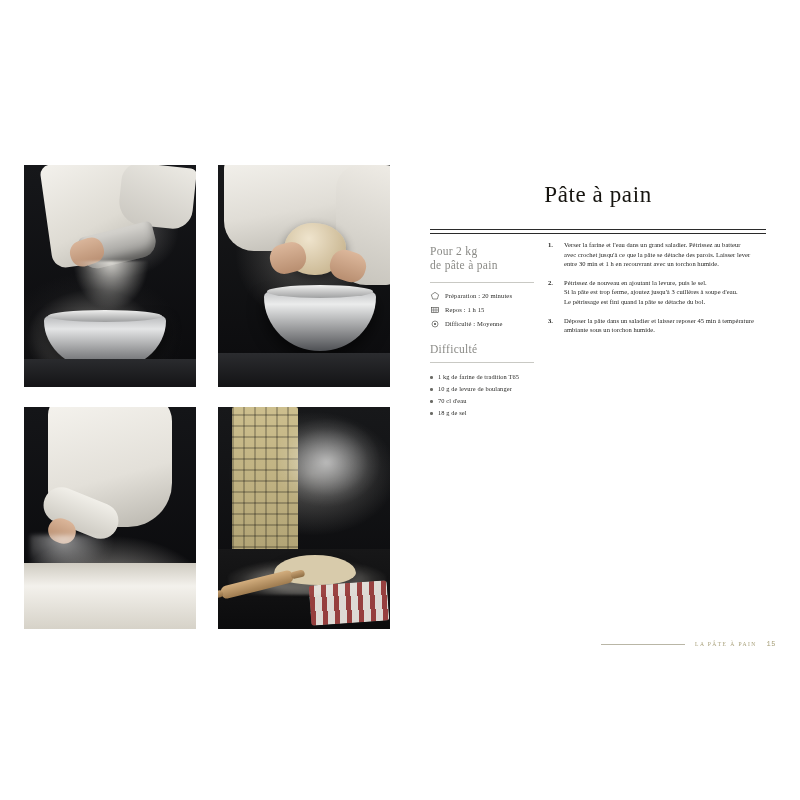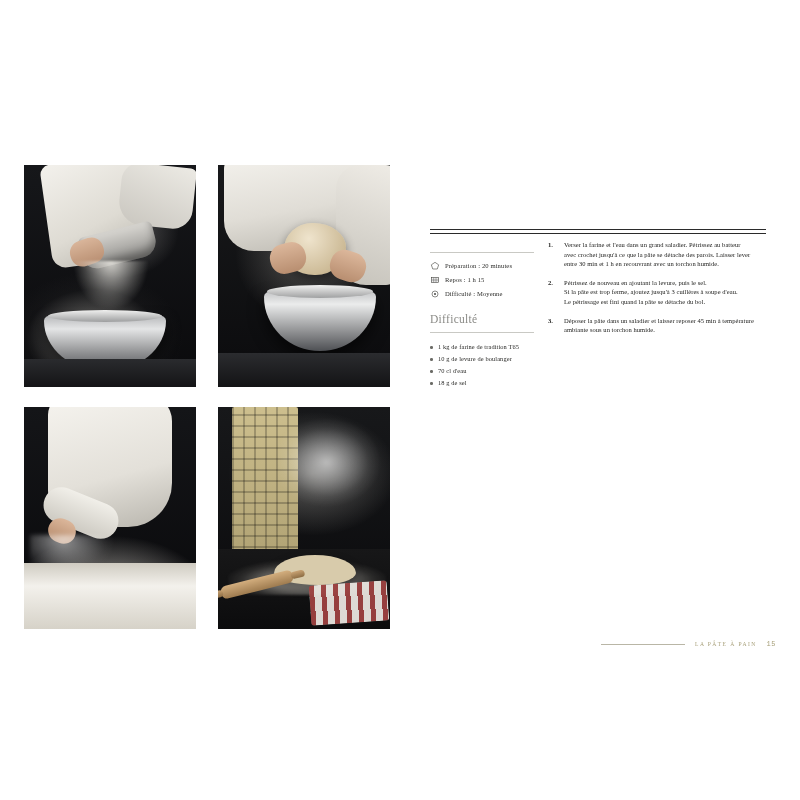--- a/index.html
+++ b/index.html
@@ -407,26 +407,31 @@
       <div class="cloth"></div>
       <div class="burst"></div>
       <div class="board"></div>
       <div class="flourbed"></div>
       <div class="loaf"></div>
       <div class="pin"></div>
       <div class="towel"></div>
     </div>
   </div>
 
+  <div class="recipe-title">Pâte à pain</div>
 
   <div class="rule-top"></div>
   <div class="rule-top2"></div>
 
   <div class="col-left">
 
+    <div class="yield">
+      <span class="l1">Pour 2 kg</span>
+      <span class="l2">de pâte à pain</span>
+    </div>
 
     <div class="meta-sep"></div>
 
     <div class="meta-row">
       <span class="meta-ico">
         <svg viewBox="0 0 12 12" width="10" height="10">
           <polygon points="6,1.6 10.4,4.6 8.7,9.6 3.3,9.6 1.6,4.6" fill="none" stroke="#3a3a36" stroke-width="0.7"></polygon>
         </svg>
       </span>
       <span>Préparation : 20 minutes</span>

